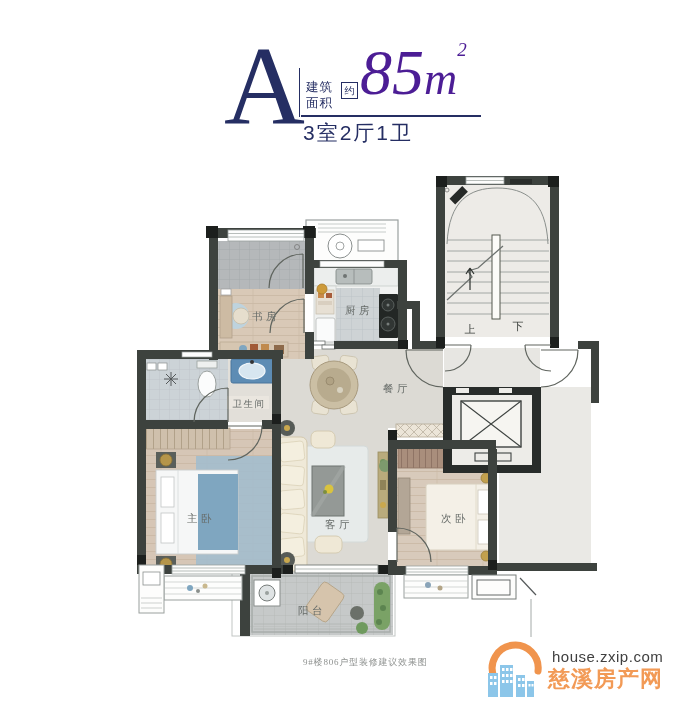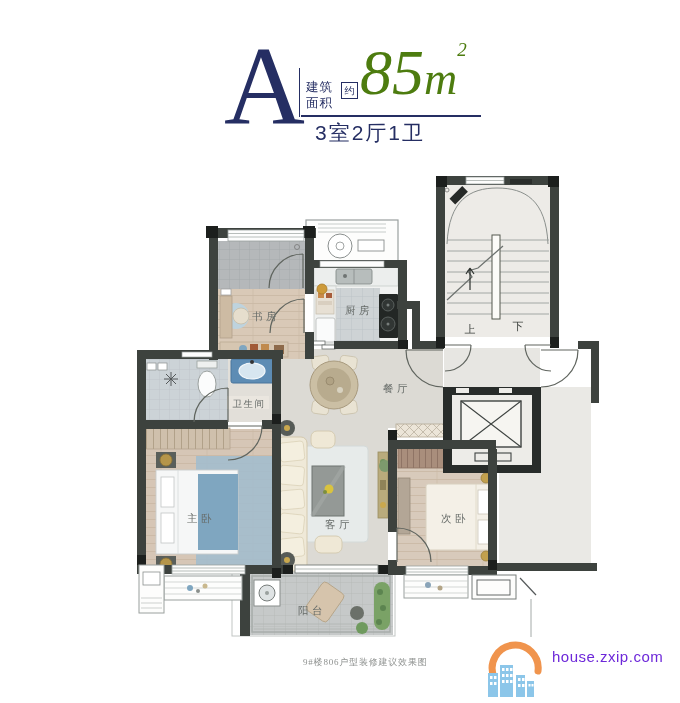--- a/index.html
+++ b/index.html
@@ -8,29 +8,29 @@
   .abs{position:absolute;}
   
   .plan-letter{left:224px;top:30px;font-family:"Liberation Serif",serif;
                font-size:112px;line-height:1;color:#252e63;}
   .hdr-vline{left:299px;top:68px;width:1px;height:49px;background:#252e63;}
   .area-label{left:306px;top:79px;font-size:12.5px;font-weight:400;color:#252e63;
               line-height:1.3;letter-spacing:1px;width:30px;}
   .approx-box{left:341px;top:82px;width:15px;height:15px;border:1px solid #252e63;
               font-size:10px;color:#252e63;display:flex;align-items:center;justify-content:center;}
   .area-value{left:360px;top:40px;font-family:"Liberation Serif",serif;font-style:italic;
-              color:#4d7c0f;font-size:64px;line-height:1;}
+              color:#4c1d95;font-size:64px;line-height:1;}
   .area-value .unit{font-size:46px;}
   .area-value sup{font-size:19px;vertical-align:38px;font-style:italic;}
   .hdr-hline{left:301px;top:115px;width:180px;height:2px;background:#252e63;}
-  .layout-text{left:303px;top:119px;font-size:21px;color:#252e63;letter-spacing:2px;margin-left:12px;}
+  .layout-text{left:303px;top:119px;font-size:21px;color:#252e63;letter-spacing:2px;}
   
   .caption{left:303px;top:656px;font-size:9px;color:#8e918f;letter-spacing:.8px;font-family:Liberation Serif, serif;}
   .wm{left:474px;top:633px;width:206px;height:68px;}
-  .wm-url{left:78px;top:15px;font-size:15px;color:#6d28d9;letter-spacing:.5px;}
+  .wm-url{left:78px;top:15px;font-size:15px;color:#404040;letter-spacing:.5px;}
   .wm-name{left:74px;top:31px;font-size:22px;font-weight:700;color:#f29a56;letter-spacing:1px;}
   svg text{font-family:"Liberation Sans",sans-serif;}
   .roomlbl{fill:#666b68;font-size:10.5px;letter-spacing:3.5px;text-anchor:middle;}
   .roomlbl-sm{fill:#666b68;font-size:9.5px;letter-spacing:1.5px;text-anchor:middle;}
   .stairlbl{fill:#3c403d;font-size:11px;text-anchor:middle;}
 </style>
 </head>
 <body>
 
 <div class="abs plan-letter">A</div>
@@ -430,13 +430,14 @@
         <rect x="30" y="45" width="2.5" height="3"></rect>
       <rect x="38" y="43" width="2.5" height="3"></rect>
         <rect x="42" y="43" width="2.5" height="3"></rect>
       <rect x="38" y="49" width="2.5" height="3"></rect>
         <rect x="42" y="49" width="2.5" height="3"></rect>
       <rect x="48.5" y="49" width="2" height="2.5"></rect>
         <rect x="51.5" y="49" width="2" height="2.5"></rect>
     </g>
   </svg>
   <div class="abs wm-url">house.zxip.com</div>
+  <div class="abs wm-name">慈溪房产网</div>
 </div>
 
 </body></html>

